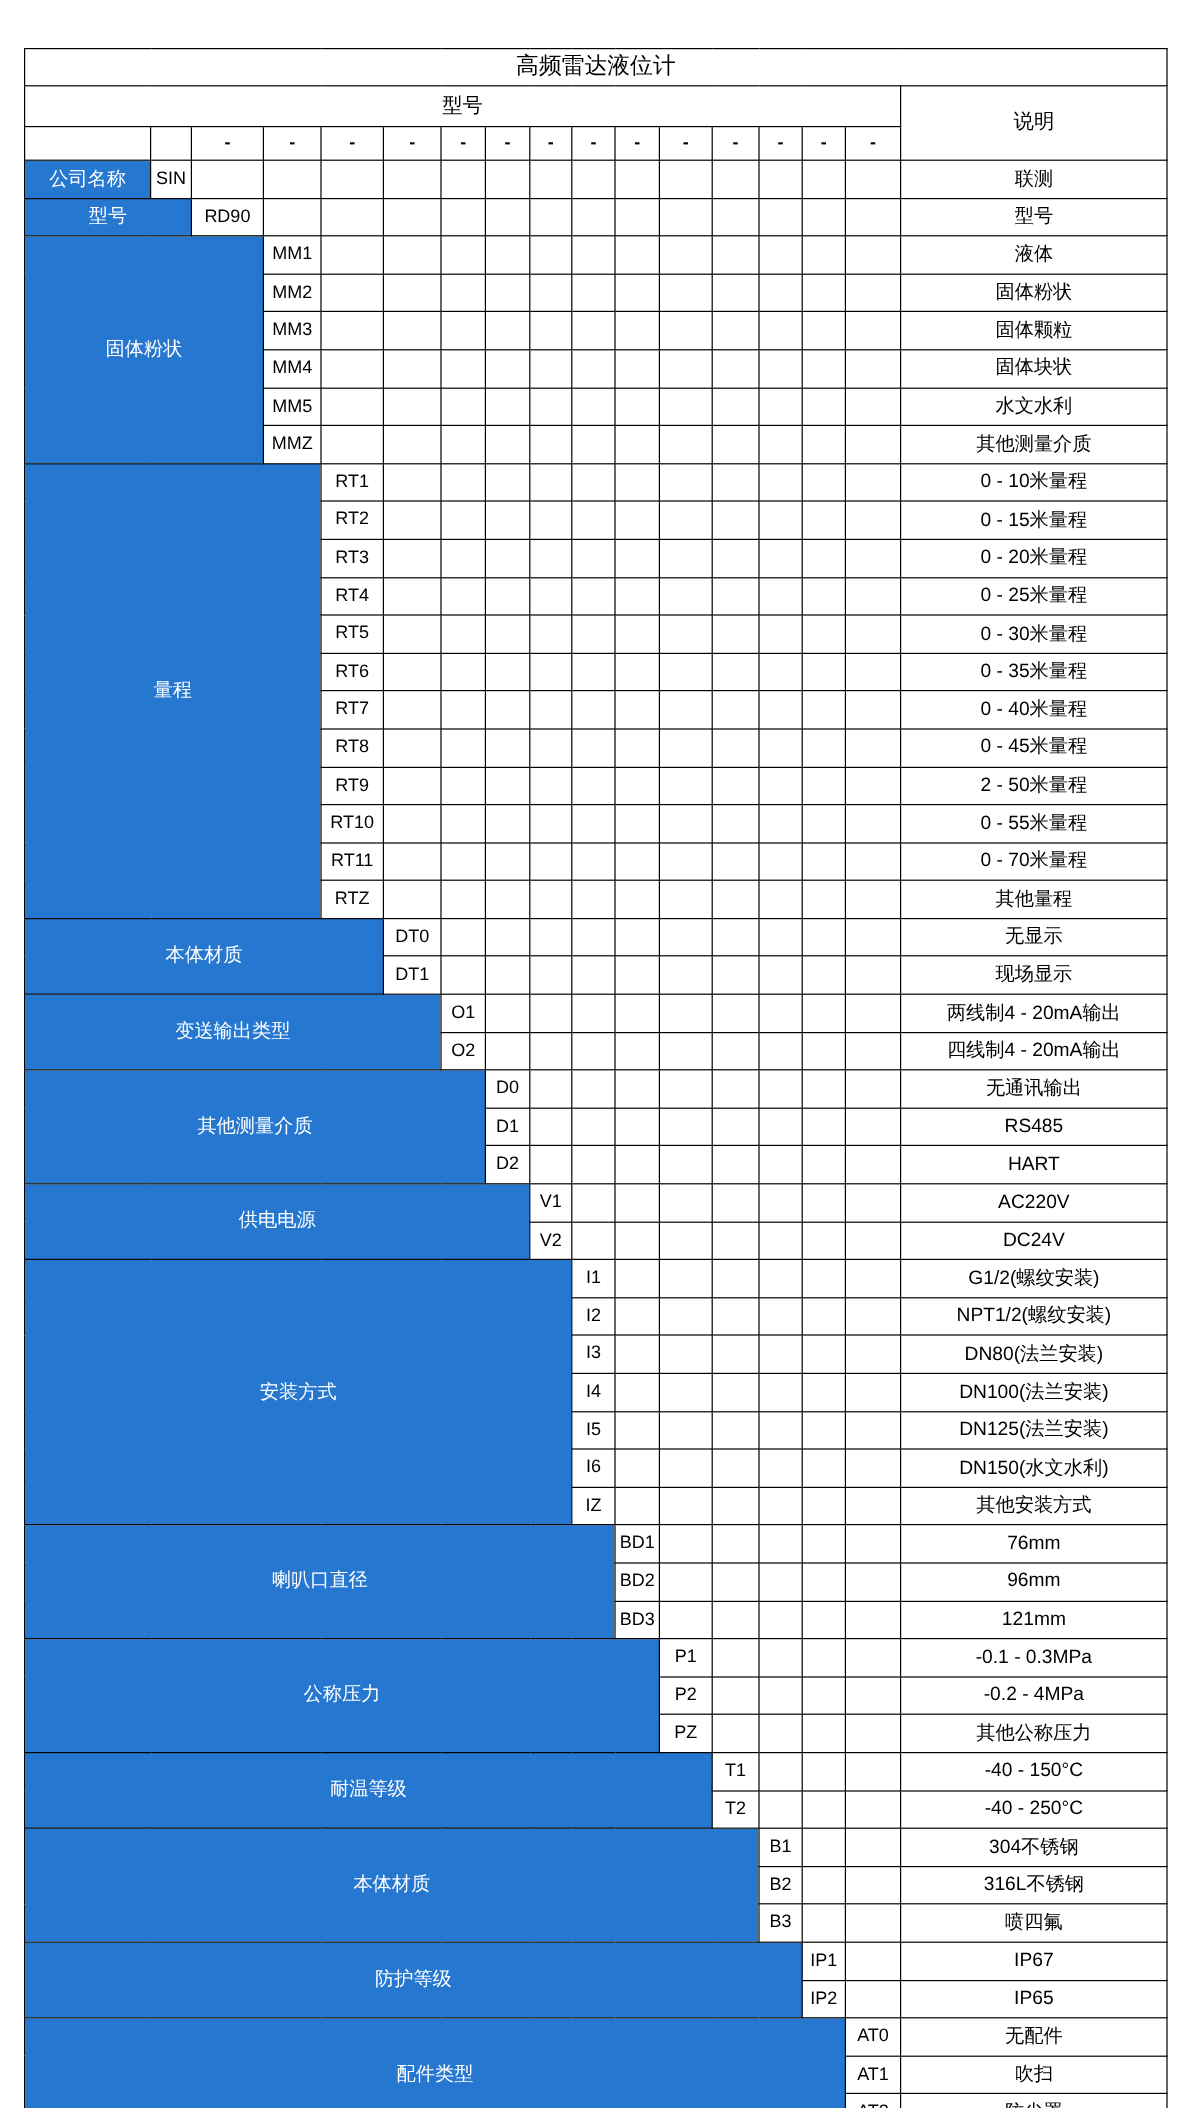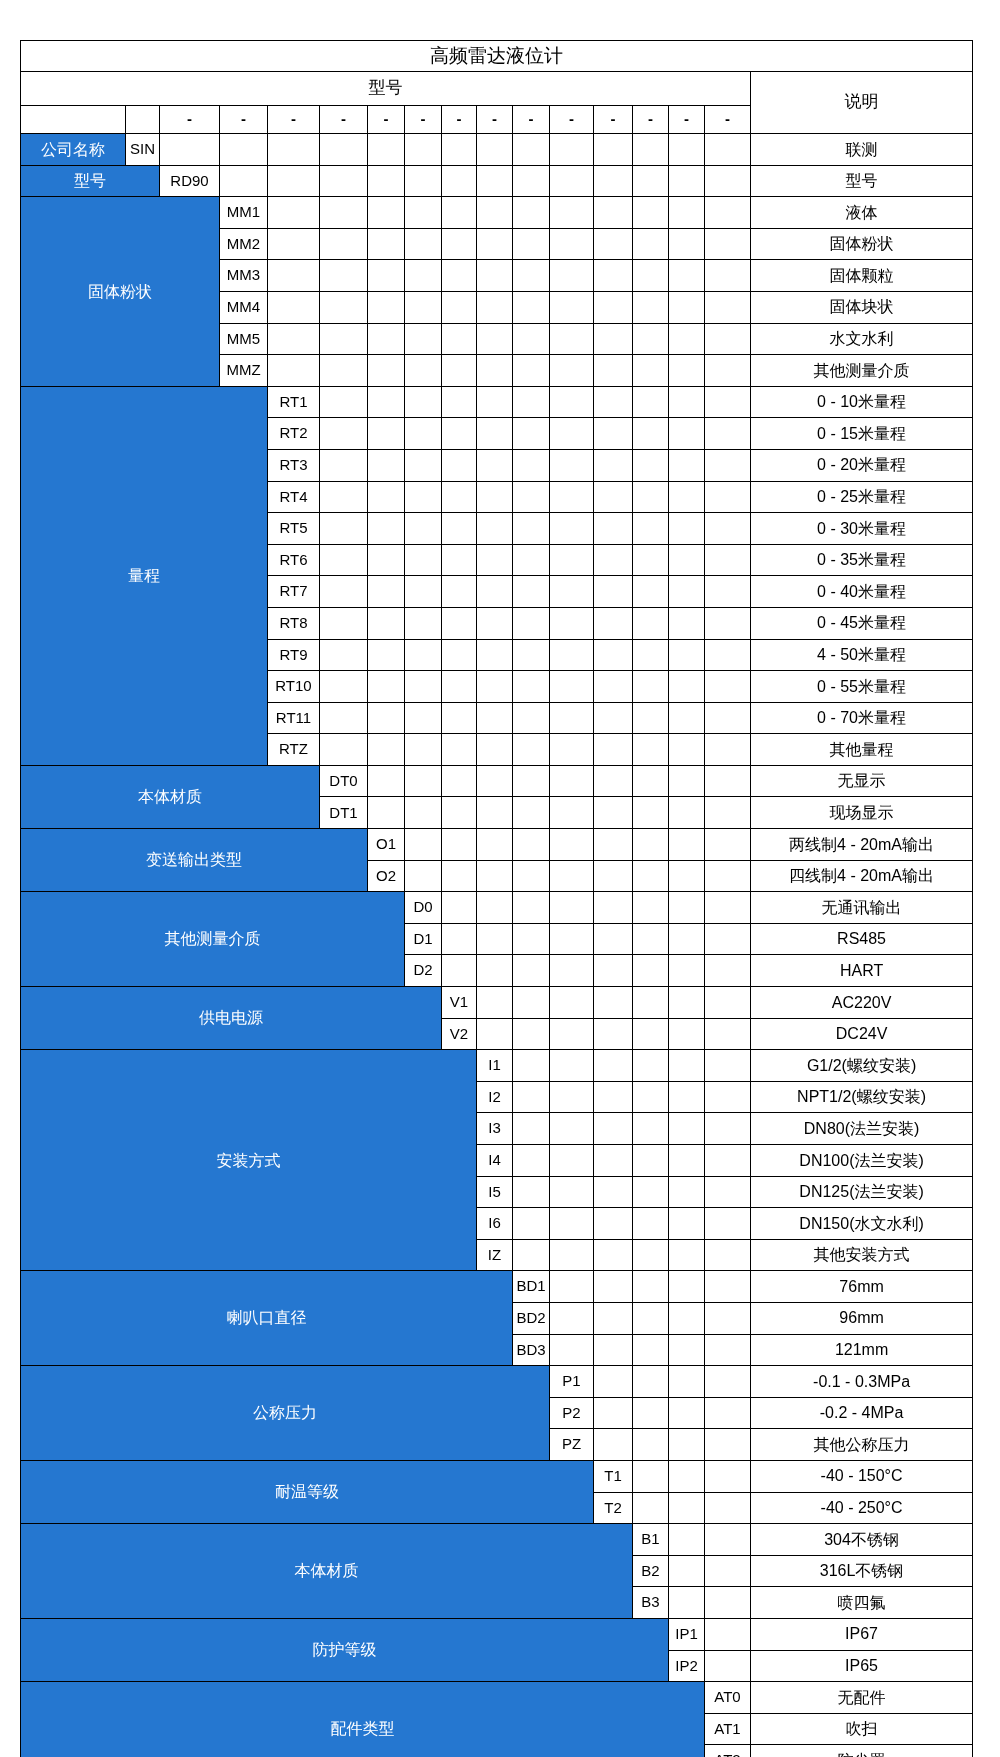--- a/index.html
+++ b/index.html
@@ -351,21 +351,21 @@
           <td></td>
           <td></td>
           <td></td>
           <td></td>
           <td></td>
           <td></td>
           <td></td>
           <td></td>
           <td></td>
           <td></td>
-          <td class="desc">4 - 50米量程</td>
+          <td class="desc">2 - 50米量程</td>
         </tr>
         <tr>
           <td class="code">RT10</td>
           <td></td>
           <td></td>
           <td></td>
           <td></td>
           <td></td>
           <td></td>
           <td></td>

